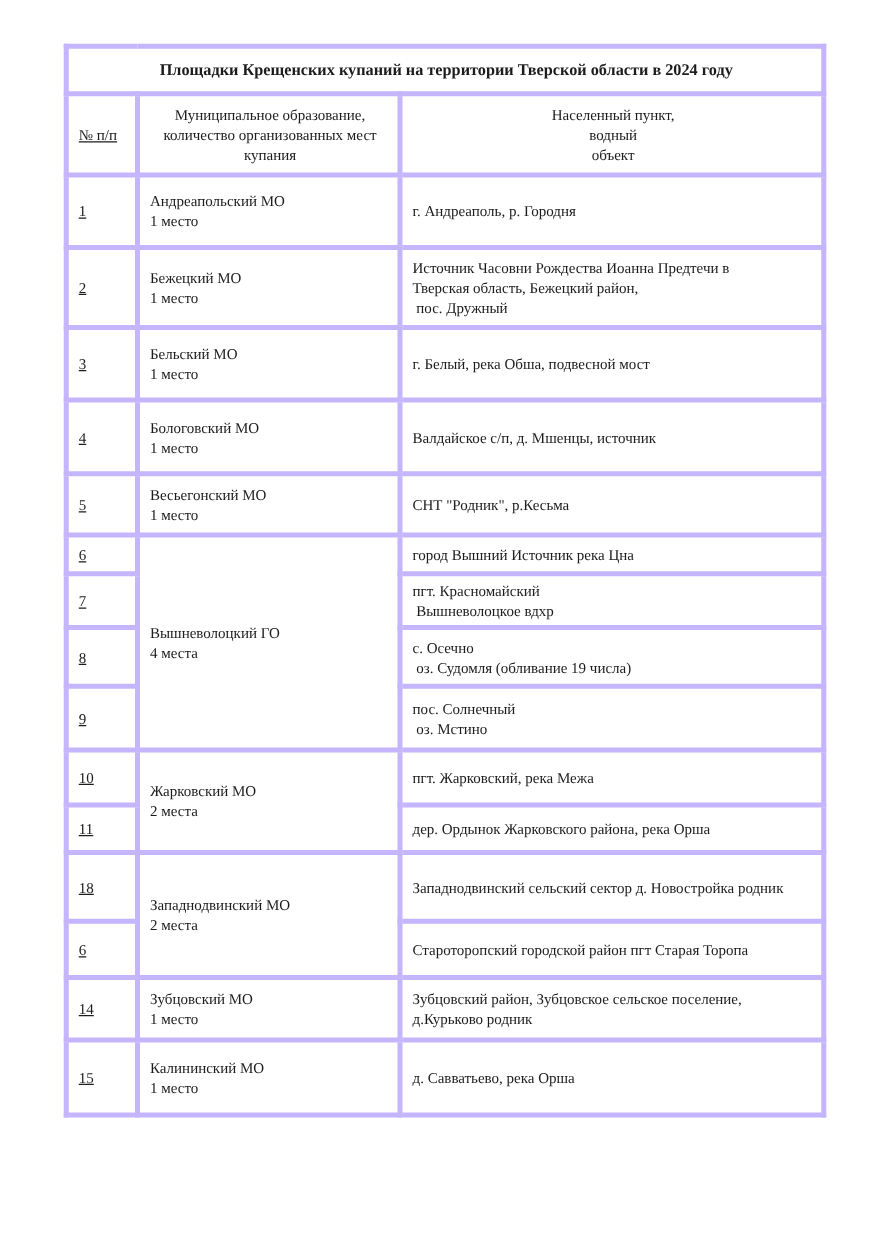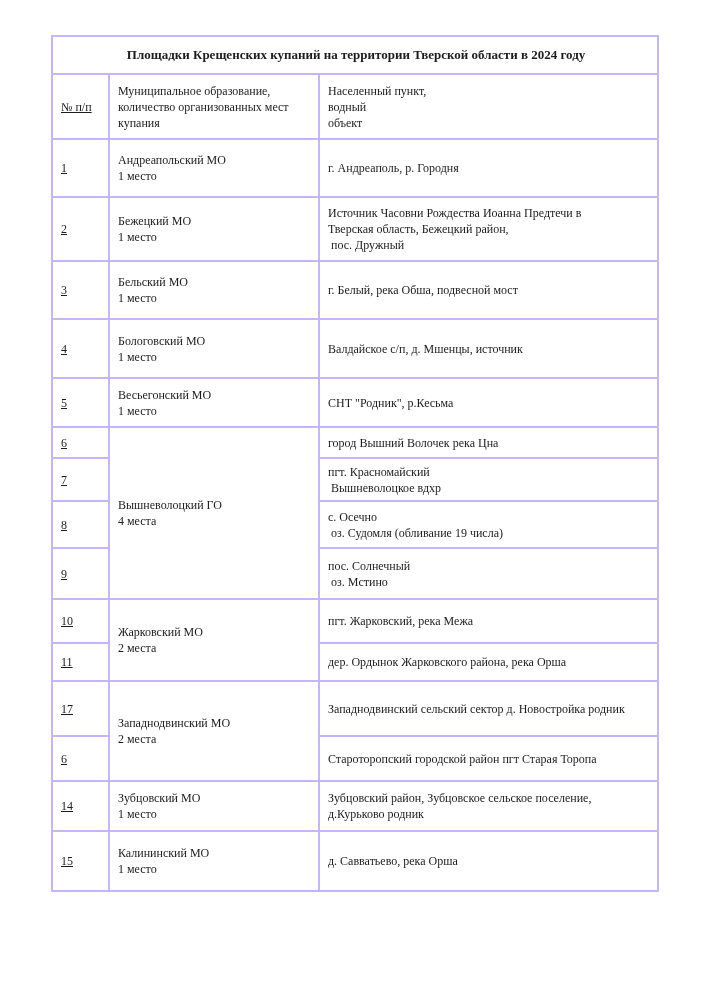--- a/index.html
+++ b/index.html
@@ -20,37 +20,37 @@
     position: absolute;
     left: 51px;
     top: 35px;
     width: 606px;
     border-collapse: collapse;
     table-layout: fixed;
     font-size: 12px;
     line-height: 16px;
   }
   table.doc-table td {
-    border: 2px solid #c4b5fd;
+    border: 4px solid #c4b5fd;
     vertical-align: middle;
     padding: 2px 6px 2px 8px;
     overflow: hidden;
   }
   .title-cell {
     font-weight: bold;
     font-size: 13px;
     text-align: center;
     vertical-align: middle;
   }
   .h-num {
     vertical-align: bottom;
     padding-bottom: 7px;
   }
   .h-center {
-    text-align: left;
+    text-align: center;
     white-space: pre-line;
     vertical-align: middle;
   }
   .c-num {
     padding-left: 9px;
     text-decoration: underline;
   }
   .c-mo {
     padding-left: 9px;
   }
@@ -131,21 +131,21 @@
       </td>
       <td class="c-loc">СНТ "Родник", р.Кесьма</td>
     </tr>
 
     <tr style="height:31px">
       <td class="c-num">6</td>
       <td class="c-mo" rowspan="4">
         <div>Вышневолоцкий ГО</div>
         <div>4 места</div>
       </td>
-      <td class="c-loc">город Вышний Волочек река Цна</td>
+      <td class="c-loc">город Вышний Источник река Цна</td>
     </tr>
 
     <tr style="height:43px">
       <td class="c-num">7</td>
       <td class="c-loc">пгт. Красномайский
  Вышневолоцкое вдхр</td>
     </tr>
 
     <tr style="height:47px">
       <td class="c-num">8</td>
@@ -167,21 +167,21 @@
       </td>
       <td class="c-loc">пгт. Жарковский, река Межа</td>
     </tr>
 
     <tr style="height:38px">
       <td class="c-num">11</td>
       <td class="c-loc">дер. Ордынок Жарковского района, река Орша</td>
     </tr>
 
     <tr style="height:55px">
-      <td class="c-num">17</td>
+      <td class="c-num">18</td>
       <td class="c-mo" rowspan="2">
         <div>Западнодвинский МО</div>
         <div>2 места</div>
       </td>
       <td class="c-loc">Западнодвинский сельский сектор д. Новостройка родник</td>
     </tr>
 
     <tr style="height:45px">
       <td class="c-num">6</td>
       <td class="c-loc">Староторопский городской район пгт Старая Торопа</td>

